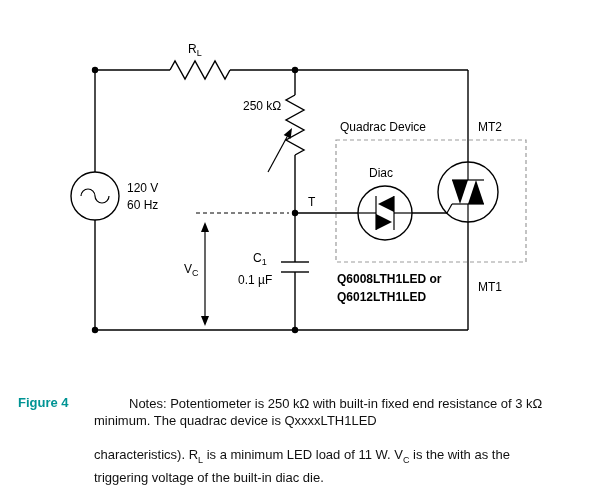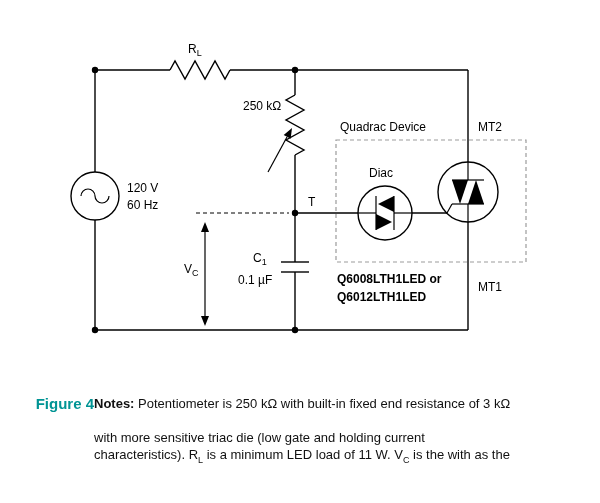--- a/index.html
+++ b/index.html
@@ -7,23 +7,23 @@
   .page{width:600px;height:503px;overflow:hidden;background:#fff;border-radius:30px;}
   svg text{font-family:"Liberation Sans",sans-serif;font-size:12px;fill:#000;}
   svg text.bold{font-weight:bold;}
   .wire{stroke:#000;stroke-width:1.4;fill:none;}
   .thin{stroke:#000;stroke-width:1.2;fill:none;}
   .dash{stroke:#000;stroke-width:1;fill:none;stroke-dasharray:4 3;}
   .boxdash{stroke:#9b9b9b;stroke-width:1.2;fill:none;stroke-dasharray:4 3;}
   .dot{fill:#000;}
   .fillb{fill:#000;stroke:none;}
   .caption{display:flex;align-items:flex-start;padding:16px 14px 0 18px;}
-  .fig-label{color:#009494;font-weight:bold;font-size:15px;width:76px;flex:none;padding-top:0;text-align:right;}
+  .fig-label{color:#009494;font-weight:bold;font-size:13px;width:76px;flex:none;padding-top:0;}
   .notes{font-size:13px;line-height:17px;color:#111;}
-  .notes b{font-weight:bold;}
+  .notes b{font-weight:normal;margin-left:35px;}
   .notes sub{font-size:9px;}
 </style>
 </head>
 <body>
 
 <div class="page">
 
   <svg class="circuit" width="600" height="375" viewBox="0 0 600 375" xmlns="http://www.w3.org/2000/svg">
 
     <g>
@@ -126,19 +126,20 @@
     </g>
 
   </svg>
 
   
   <div class="caption">
     <span class="fig-label">Figure 4</span>
     <div class="notes">
       <b>Notes:</b>
       <span>Potentiometer is 250 kΩ with built-in fixed end resistance of 3 kΩ</span><br>
+      <span>minimum. The quadrac device is QxxxxLTH1LED</span><br>
       <br>
-      <span>with more sensitive triac die (low gate and holding current</span><br>
       <span>characteristics). R</span><sub>L</sub><span> is a minimum LED load of 11 W. V</span><sub>C</sub><span> is the with as the</span><br>
+      <span>triggering voltage of the built-in diac die.</span>
     </div>
   </div>
 
 </div>
 
 </body></html>

